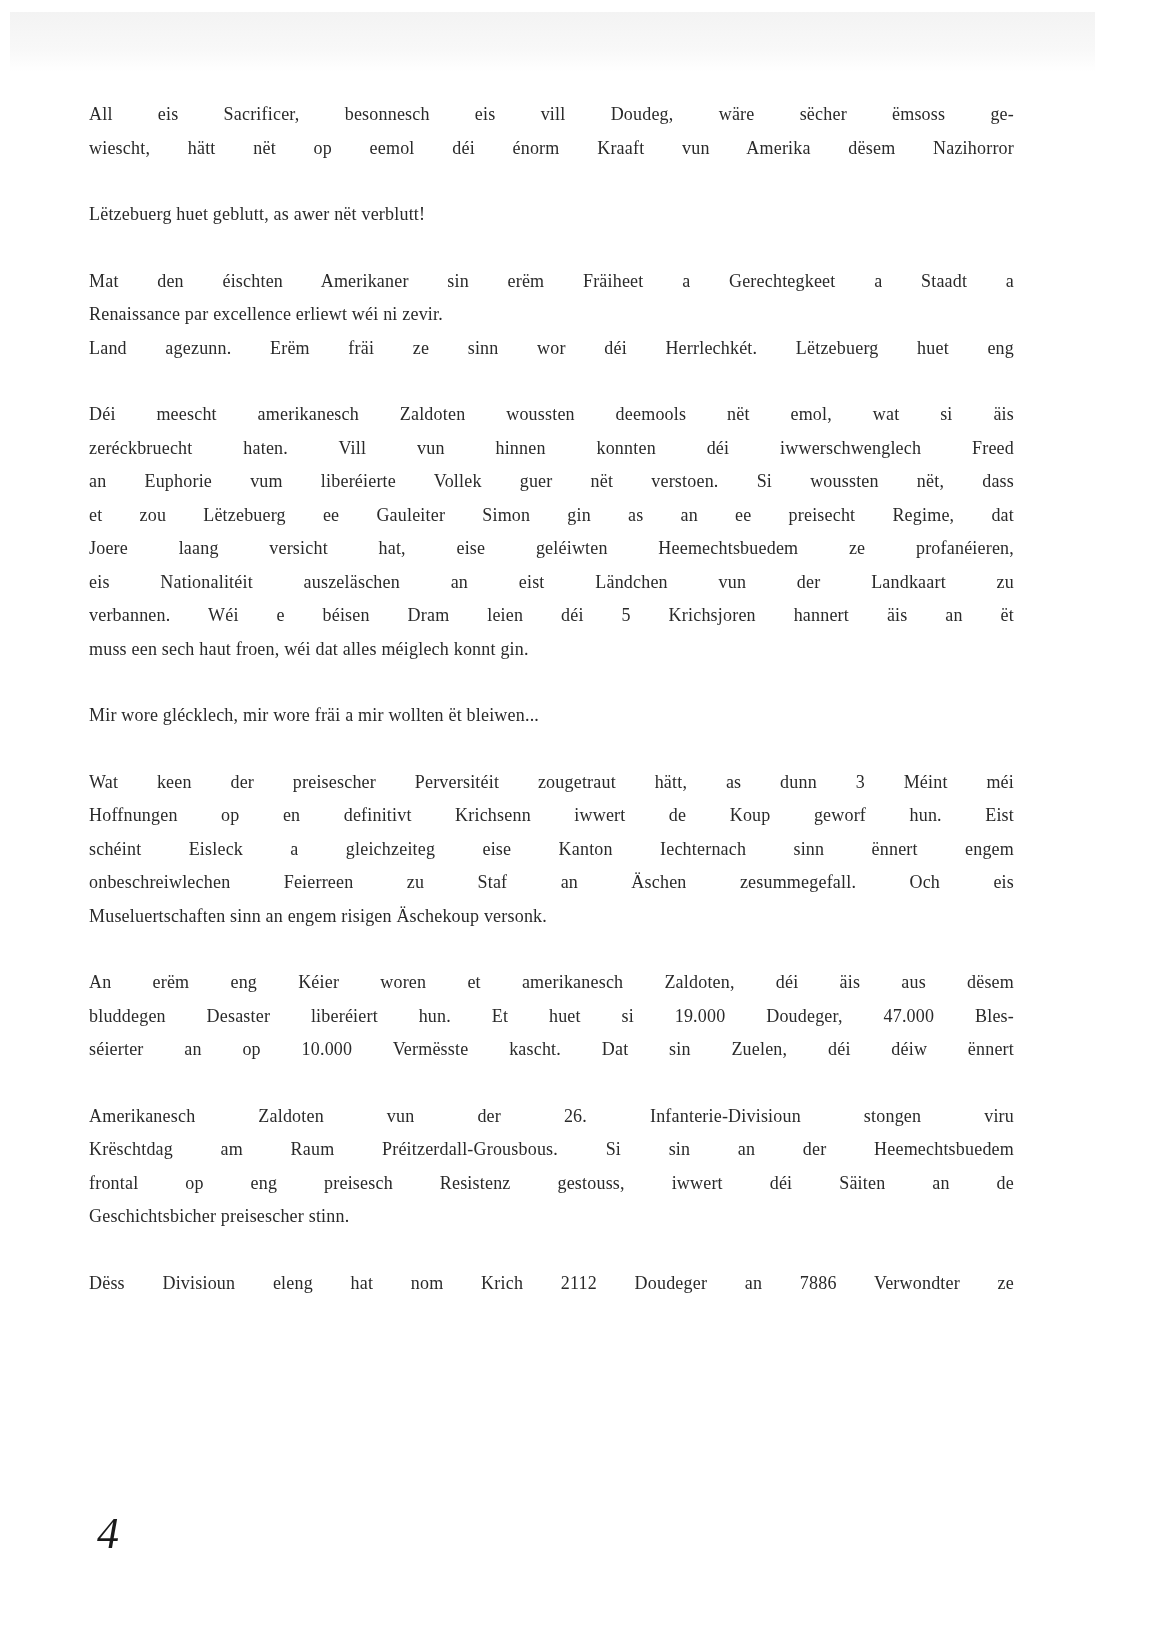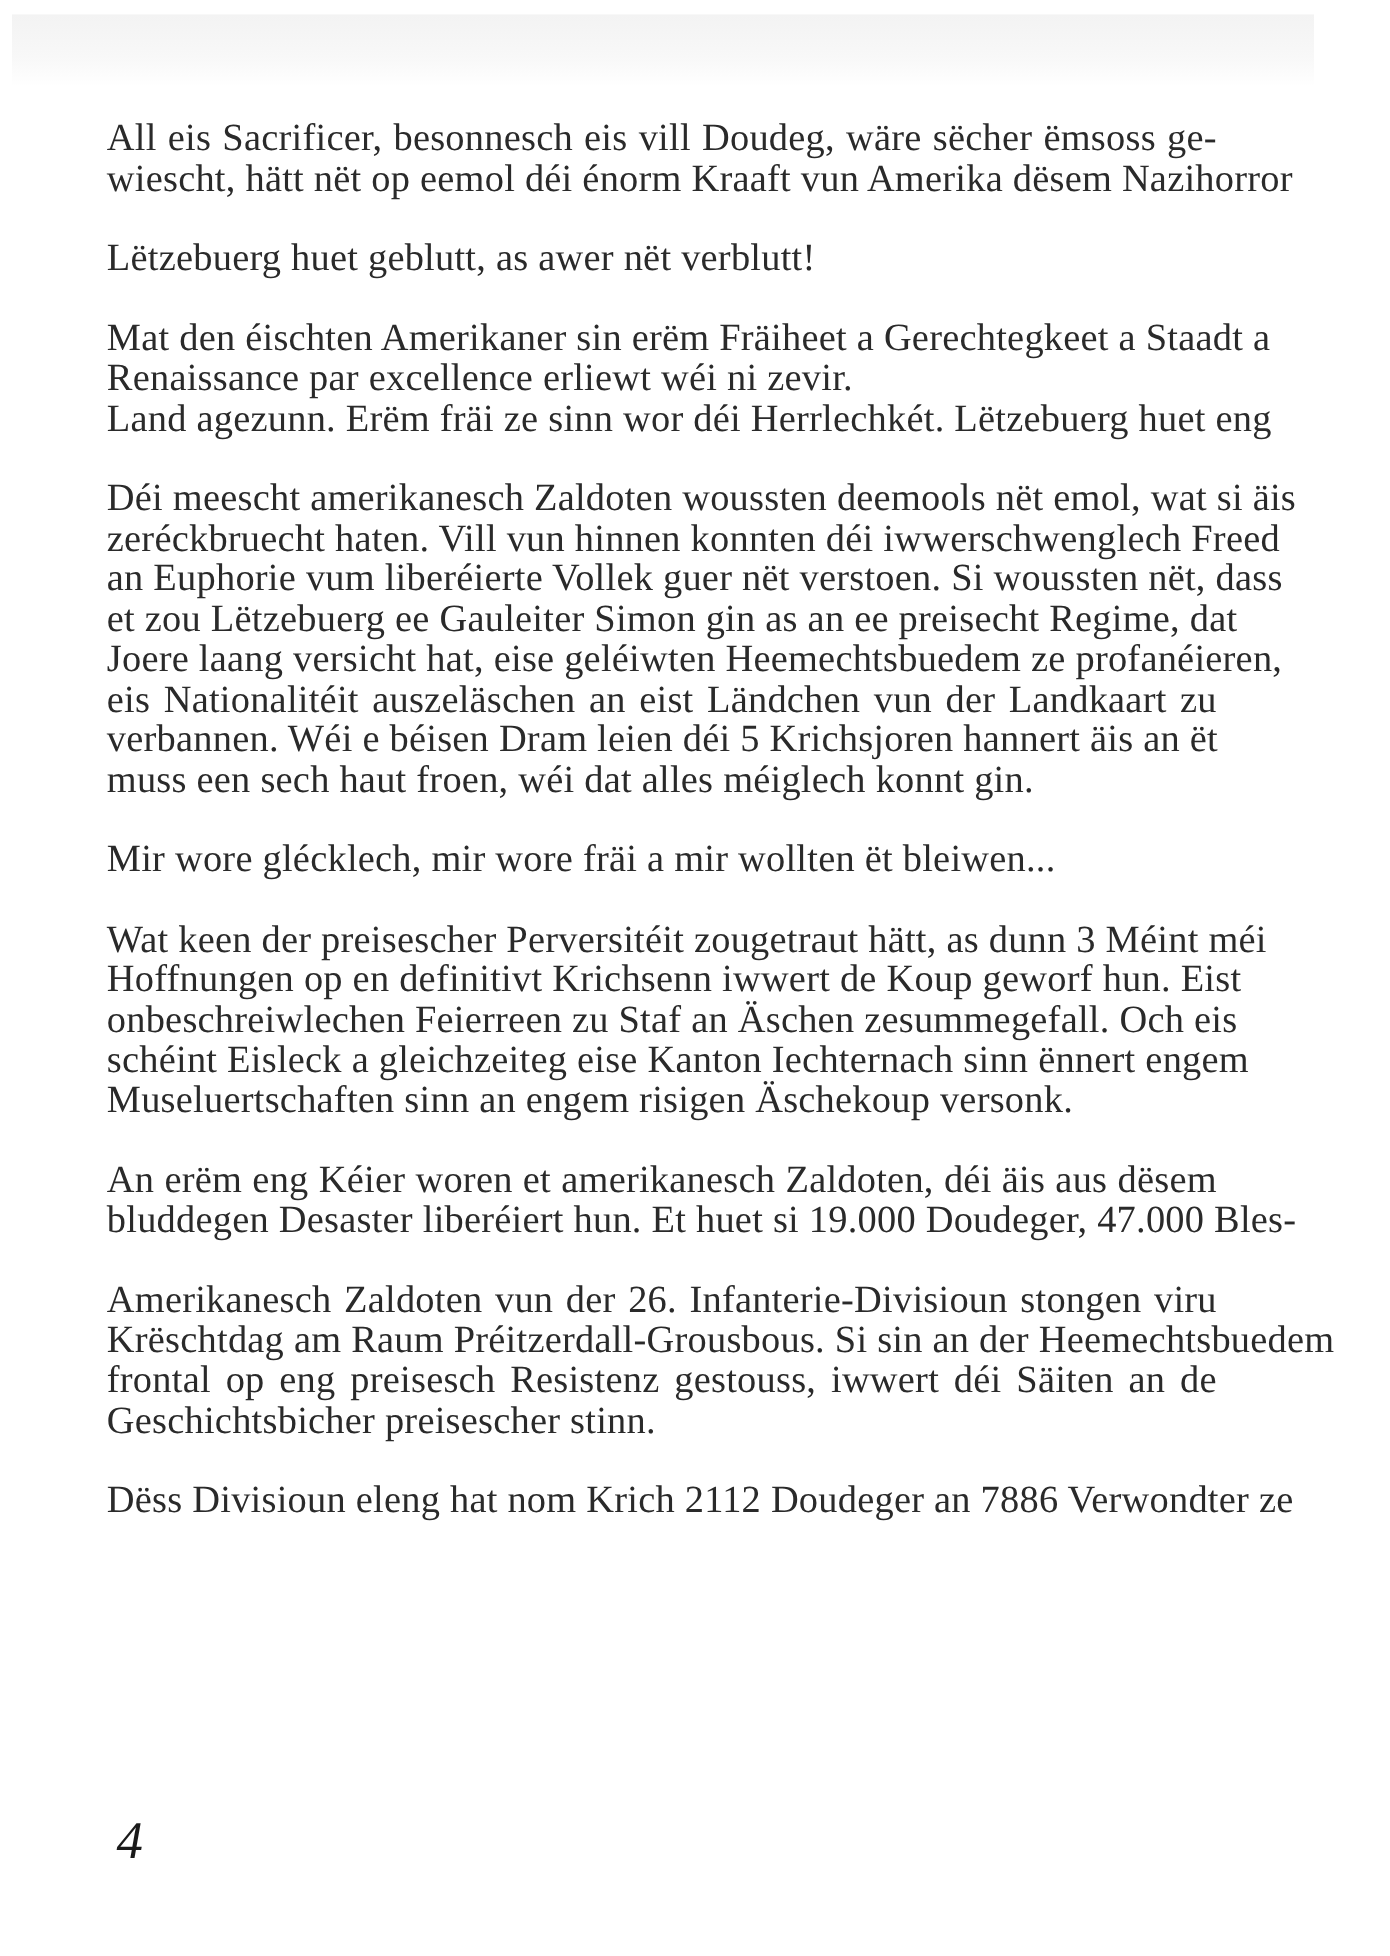--- a/index.html
+++ b/index.html
@@ -20,21 +20,21 @@
     width: 1085px;
     height: 60px;
     background: linear-gradient(to bottom, #f3f3f3 0%, #f8f8f8 60%, #ffffff 100%);
   }
   .page {
     position: absolute;
     left: 89px;
     top: 98px;
     width: 925px;
     font-family: "Liberation Serif", "DejaVu Serif", serif;
-    font-size: 32px;
+    font-size: 18px;
     color: #2a2a2a;
     letter-spacing: 0.2px;
   }
   .para {
     margin: 0 0 33px 0;
   }
   .line {
     display: block;
     height: 33.5px;
     line-height: 33.5px;
@@ -88,28 +88,29 @@
     <span class="line last">muss een sech haut froen, wéi dat alles méiglech konnt gin.</span>
   </div>
 
   <div class="para">
     <span class="line last">Mir wore glécklech, mir wore fräi a mir wollten ët bleiwen...</span>
   </div>
 
   <div class="para">
     <span class="line">Wat keen der preisescher Perversitéit zougetraut hätt, as dunn 3 Méint méi</span>
     <span class="line">Hoffnungen op en definitivt Krichsenn iwwert de Koup geworf hun. Eist</span>
+    <span class="line">schéint Eisleck a gleichzeiteg eise Kanton Iechternach sinn ënnert engem</span>
     <span class="line">onbeschreiwlechen Feierreen zu Staf an Äschen zesummegefall. Och eis</span>
-    <span class="line">schéint Eisleck a gleichzeiteg eise Kanton Iechternach sinn ënnert engem</span>
     <span class="line last">Museluertschaften sinn an engem risigen Äschekoup versonk.</span>
   </div>
 
   <div class="para">
     <span class="line">An erëm eng Kéier woren et amerikanesch Zaldoten, déi äis aus dësem</span>
     <span class="line">bluddegen Desaster liberéiert hun. Et huet si 19.000 Doudeger, 47.000 Bles-</span>
+    <span class="line">séierter an op 10.000 Vermësste kascht. Dat sin Zuelen, déi déiw ënnert</span>
   </div>
 
   <div class="para">
     <span class="line">Amerikanesch Zaldoten vun der 26. Infanterie-Divisioun stongen viru</span>
     <span class="line">Krëschtdag am Raum Préitzerdall-Grousbous. Si sin an der Heemechtsbuedem</span>
     <span class="line">frontal op eng preisesch Resistenz gestouss, iwwert déi Säiten an de</span>
     <span class="line last">Geschichtsbicher preisescher stinn.</span>
   </div>
 
   <div class="para">

